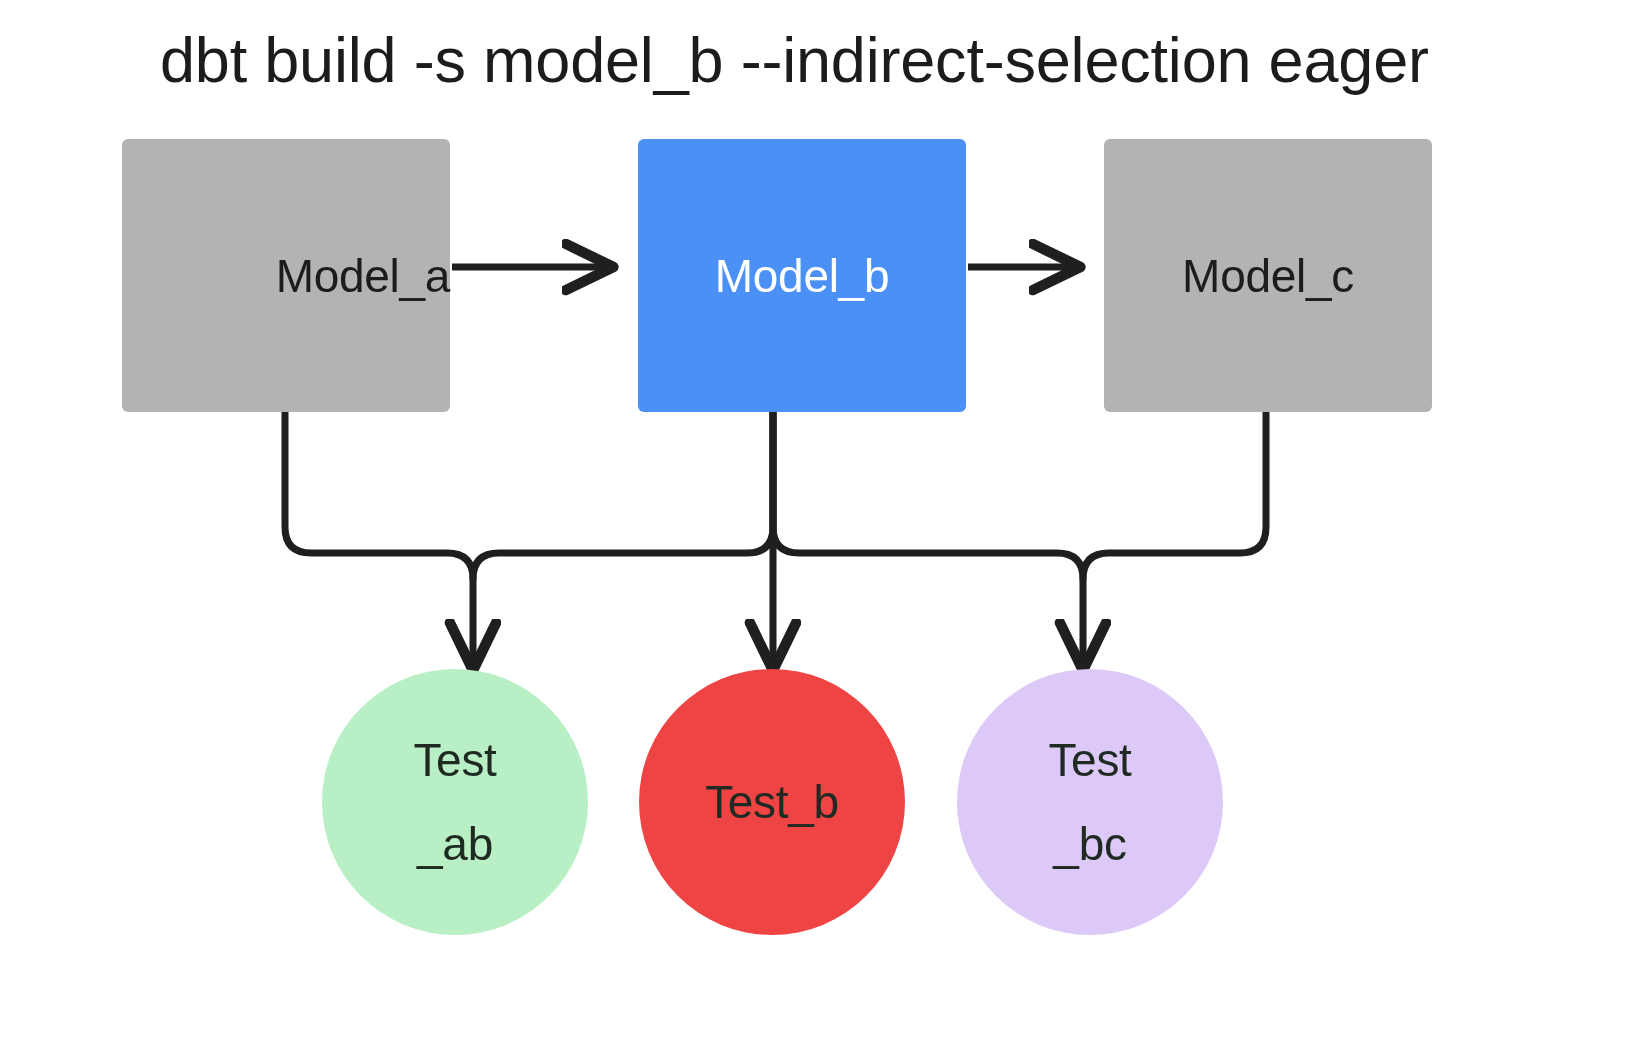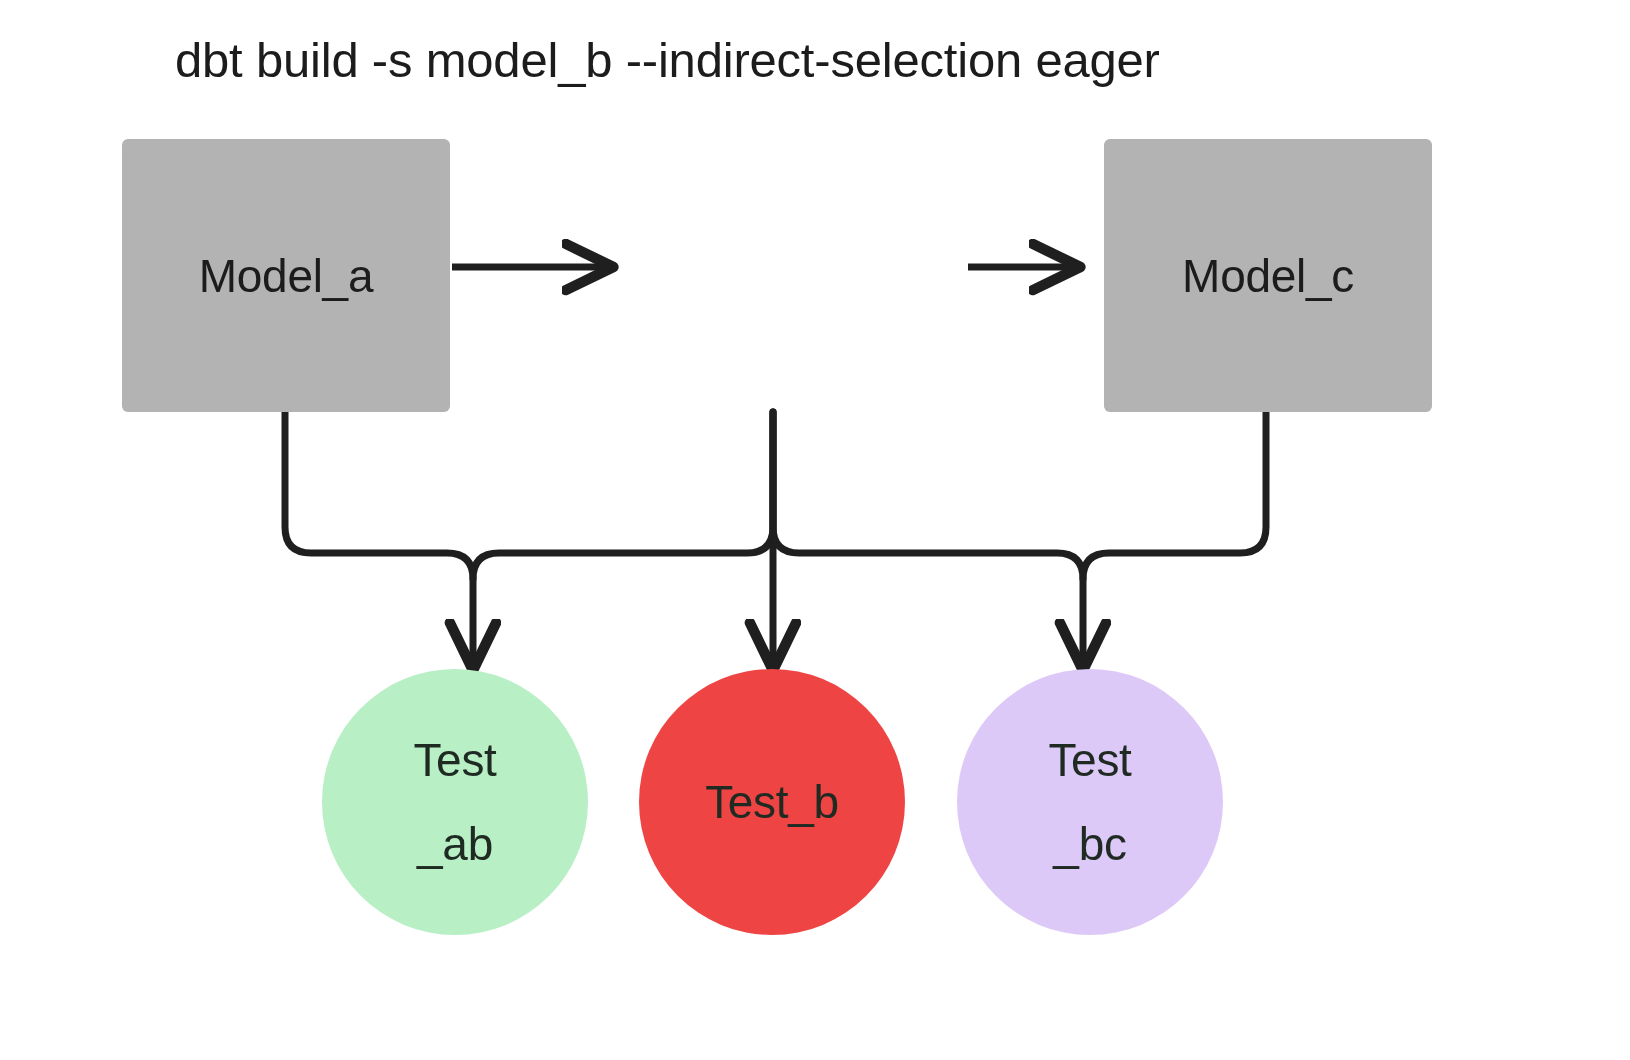--- a/index.html
+++ b/index.html
@@ -24,26 +24,25 @@
     position: absolute;
     left: 0;
     top: 0;
     width: 1630px;
     height: 1060px;
   }
   .diagram-title {
     position: absolute;
     left: 160px;
     top: 30px;
-    font-size: 49px;
+    font-size: 63px;
     line-height: 60px;
     color: #1c1c1c;
     letter-spacing: -0.2px;
     white-space: nowrap;
-    margin-left: 15px;
   }
   .node-box {
     position: absolute;
     border-radius: 6px;
     display: flex;
     align-items: center;
     justify-content: center;
     font-size: 46px;
     line-height: 50px;
     letter-spacing: -0.3px;
@@ -101,24 +100,27 @@
 
     <g>
       <path d="M 773 412 L 773 527 Q 773 553 799 553 L 1057 553 Q 1083 553 1083 579 L 1083 669" fill="none" stroke="#1f1f1f" stroke-width="7" stroke-linecap="round" marker-end="url(#arrowhead)"></path>
     </g>
 
     <g>
       <path d="M 1266 412 L 1266 527 Q 1266 553 1240 553 L 1109 553 Q 1083 553 1083 579" fill="none" stroke="#1f1f1f" stroke-width="7" stroke-linecap="round"></path>
     </g>
   </svg>
 
-  <div class="node-box" style="left:122px; top:139px; width:328px; height:273px; background:#b3b3b3; color:#1c1c1c;">
+  <div class="node-box" style="left:122px; top:139px; width:328px; height:273px; background:#b3b3b3; color:#1c1c1c;justify-content:flex-end;">
     <span>Model_a</span>
   </div>
 
+  <div class="node-box" style="left:638px; top:139px; width:328px; height:273px; background:#4a90f5; color:#ffffff;">
+    <span>Model_b</span>
+  </div>
 
   <div class="node-box" style="left:1104px; top:139px; width:328px; height:273px; background:#b3b3b3; color:#1c1c1c;">
     <span>Model_c</span>
   </div>
 
   <div class="node-circle" style="left:322px; top:669px; width:266px; height:266px; background:#b8efc5;">
     <span class="line">Test</span>
     <span class="line">_ab</span>
   </div>
 

